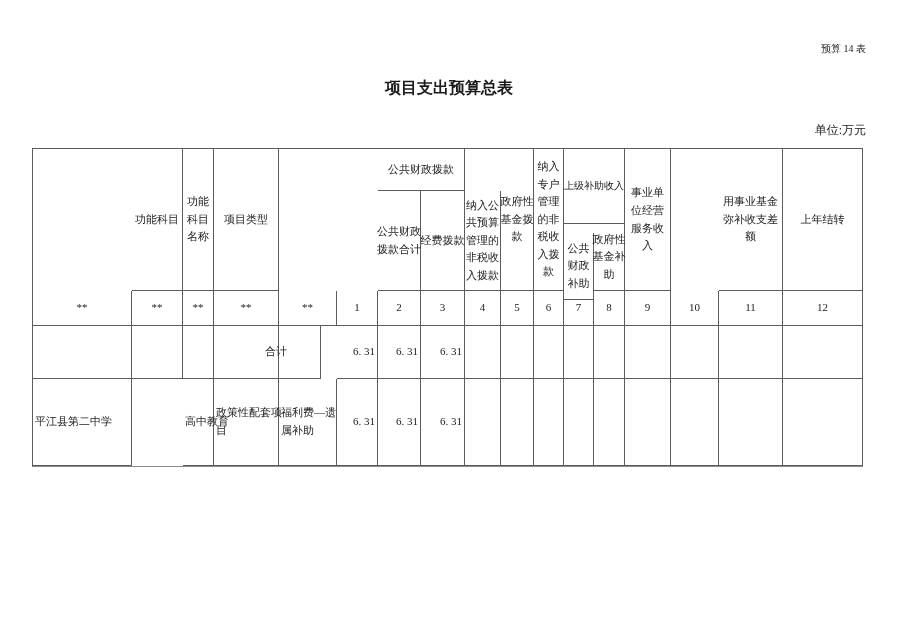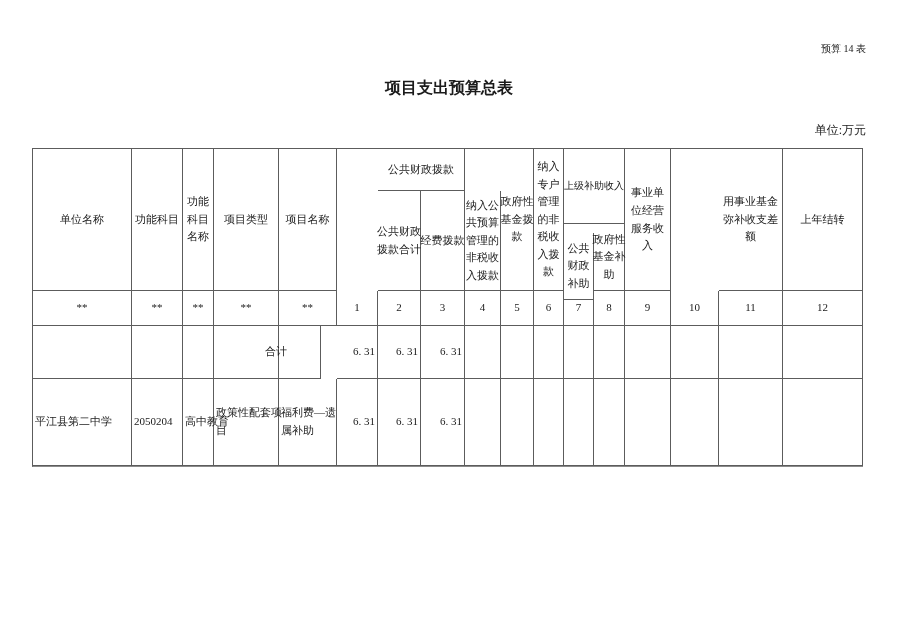--- a/index.html
+++ b/index.html
@@ -23,27 +23,25 @@
 <body>
 
 <div class="page">
 
   <div class="corner-label">预算 14 表</div>
   <h1 class="doc-title">项目支出预算总表</h1>
   <div class="unit-label">单位:万元</div>
 
   <div class="tbl">
 
-    <div class="c" style="left:0;top:0;width:99px;height:142px">单位名称</div>
     <div class="c" style="left:99px;top:0;width:51px;height:142px">功能科目</div>
     <div class="c" style="left:150px;top:0;width:31px;height:142px">功能
 科目
 名称</div>
     <div class="c" style="left:181px;top:0;width:65px;height:142px">项目类型</div>
-    <div class="c" style="left:246px;top:0;width:58px;height:142px">项目名称</div>
     <div class="c" style="left:345px;top:0;width:87px;height:42px">公共财政拨款</div>
     <div class="c" style="left:345px;top:42px;width:43px;height:100px">公共财政
 拨款合计</div>
     <div class="c" style="left:388px;top:42px;width:44px;height:100px">经费拨款</div>
     <div class="c" style="left:432px;top:42px;width:36px;height:100px">纳入公
 共预算
 管理的
 非税收
 入拨款</div>
     <div class="c" style="left:468px;top:0;width:33px;height:142px">政府性
@@ -102,21 +100,20 @@
     <div class="c num" style="left:468px;top:177px;width:33px;height:53px"></div>
     <div class="c num" style="left:501px;top:177px;width:30px;height:53px"></div>
     <div class="c num" style="left:531px;top:177px;width:30px;height:53px"></div>
     <div class="c num" style="left:561px;top:177px;width:31px;height:53px"></div>
     <div class="c num" style="left:592px;top:177px;width:46px;height:53px"></div>
     <div class="c num" style="left:638px;top:177px;width:48px;height:53px"></div>
     <div class="c num" style="left:686px;top:177px;width:64px;height:53px"></div>
     <div class="c num" style="left:750px;top:177px;width:80px;height:53px"></div>
 
     <div class="c txt" style="left:0;top:230px;width:99px;height:87px">平江县第二中学</div>
-    <div class="c txt" style="left:99px;top:230px;width:51px;height:87px">2050204</div>
     <div class="c txt" style="left:150px;top:230px;width:31px;height:87px">高中教育</div>
     <div class="c txt" style="left:181px;top:230px;width:65px;height:87px">政策性配套项
 目</div>
     <div class="c txt" style="left:246px;top:230px;width:58px;height:87px">福利费—遗
 属补助</div>
     <div class="c num" style="left:304px;top:230px;width:41px;height:87px">6. 31</div>
     <div class="c num" style="left:345px;top:230px;width:43px;height:87px">6. 31</div>
     <div class="c num" style="left:388px;top:230px;width:44px;height:87px">6. 31</div>
     <div class="c num" style="left:432px;top:230px;width:36px;height:87px"></div>
     <div class="c num" style="left:468px;top:230px;width:33px;height:87px"></div>

